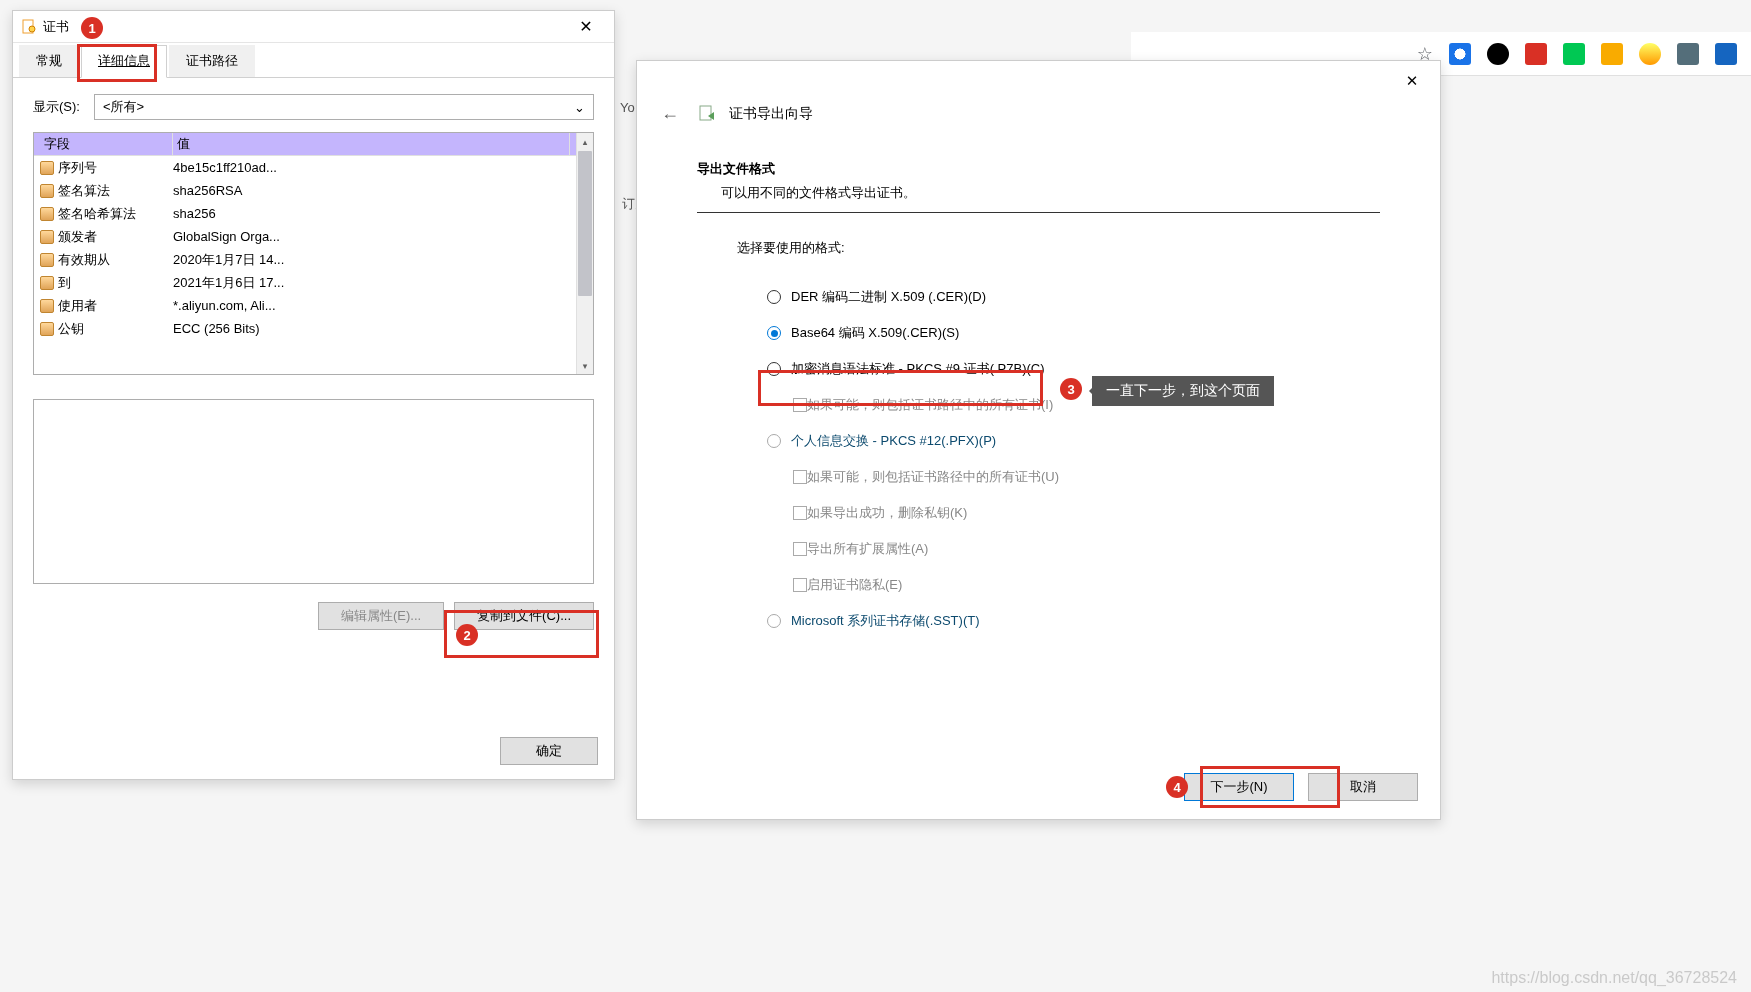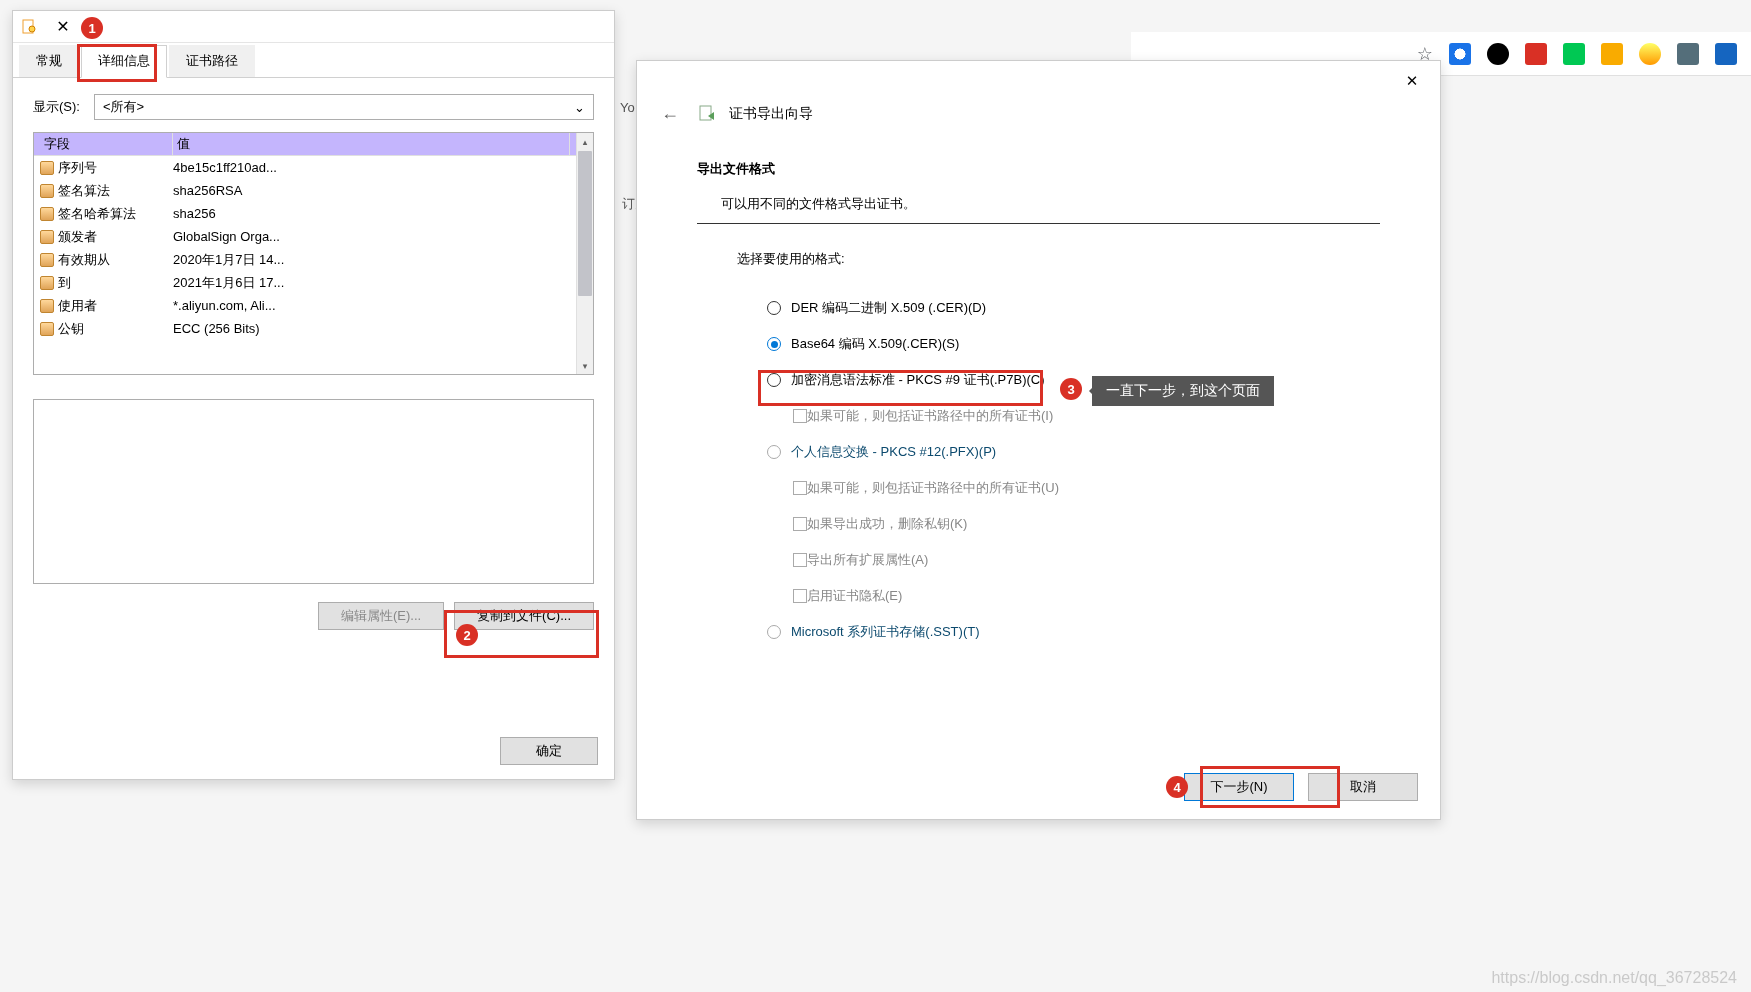--- a/index.html
+++ b/index.html
@@ -59,20 +59,21 @@
       cursor: pointer;
       background: #f0f0f0;
       margin-right: 2px;
       position: relative;
     }
     .tab.active {
       background: #fff;
       border: 1px solid #d0d0d0;
       border-bottom: 1px solid #fff;
       margin-bottom: -1px;
+      text-decoration: underline;
     }
     
     .content1 { padding: 16px 20px; }
     .field-row { display: flex; align-items: center; margin-bottom: 12px; gap: 14px; }
     .select-box {
       flex: 1;
       border: 1px solid #adadad;
       background: #fff;
       height: 26px;
       padding: 0 8px;
@@ -191,21 +192,21 @@
       gap: 12px;
     }
     .back-arrow { font-size: 18px; color: #606060; cursor: pointer; padding: 0 6px; }
     .wizard-icon {
       width: 20px; height: 20px;
       display: inline-flex;
     }
     .wizard-title { font-size: 14px; }
     
     .wizard-body { padding: 18px 60px 0 60px; }
-    .section-title { font-weight: bold; margin-bottom: 17px; }
+    .section-title { font-weight: bold; margin-bottom: 6px; }
     .section-sub { padding-left: 24px; margin-bottom: 10px; }
     .hr { border: none; border-top: 1px solid #333; margin: 6px 0 26px 0; }
     
     .format-label { padding-left: 40px; margin-bottom: 22px; }
     .radio-group { padding-left: 70px; }
     .radio-item {
       display: flex;
       align-items: center;
       gap: 10px;
       height: 36px;
@@ -327,20 +328,21 @@
 </div>
 
 <div class="window1">
   <div class="titlebar">
     <span class="titlebar-icon">
       <svg width="16" height="16" viewBox="0 0 16 16">
           <rect x="2" y="1" width="10" height="13" fill="#fff" stroke="#f0a030"></rect>
           <circle cx="11" cy="10" r="3" fill="#ffd34d" stroke="#d08000"></circle>
         </svg>
     </span>
+    <span class="titlebar-title">证书</span>
     <span class="titlebar-close">✕</span>
   </div>
 
   <div class="tabs">
     <div class="tab">常规</div>
     <div class="tab active">详细信息</div>
     <div class="tab">证书路径</div>
   </div>
 
   <div class="content1">

